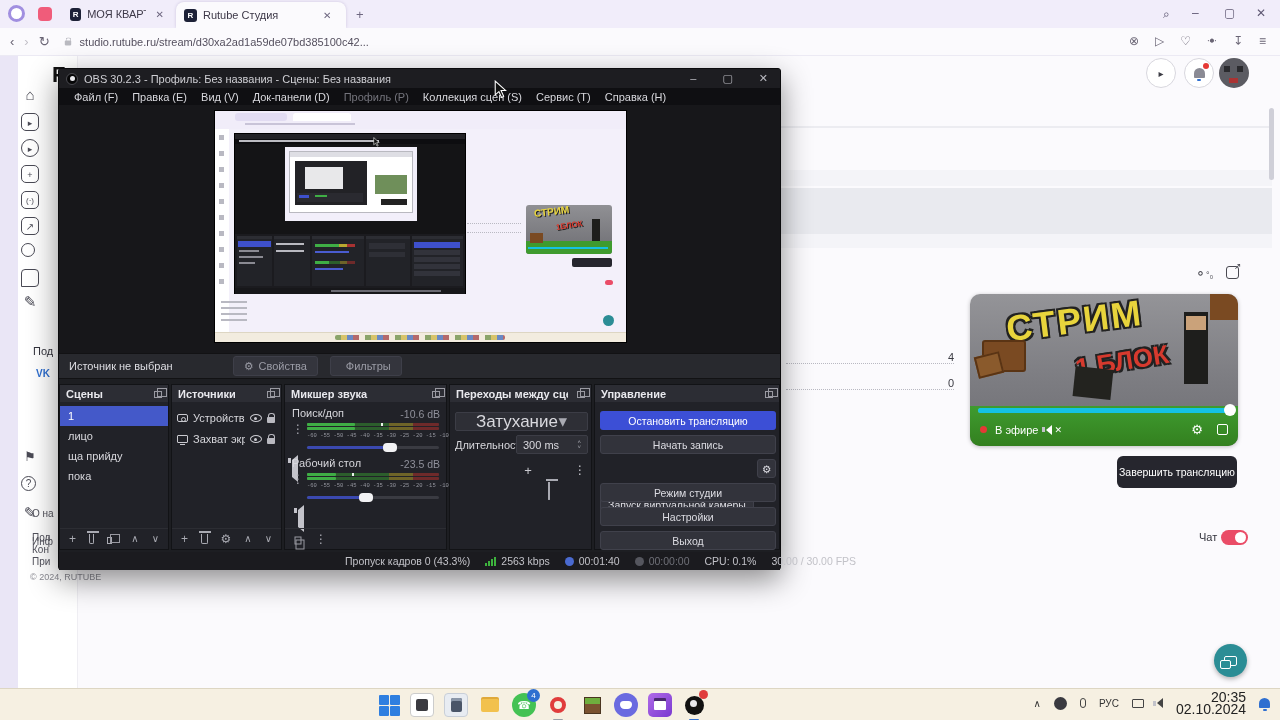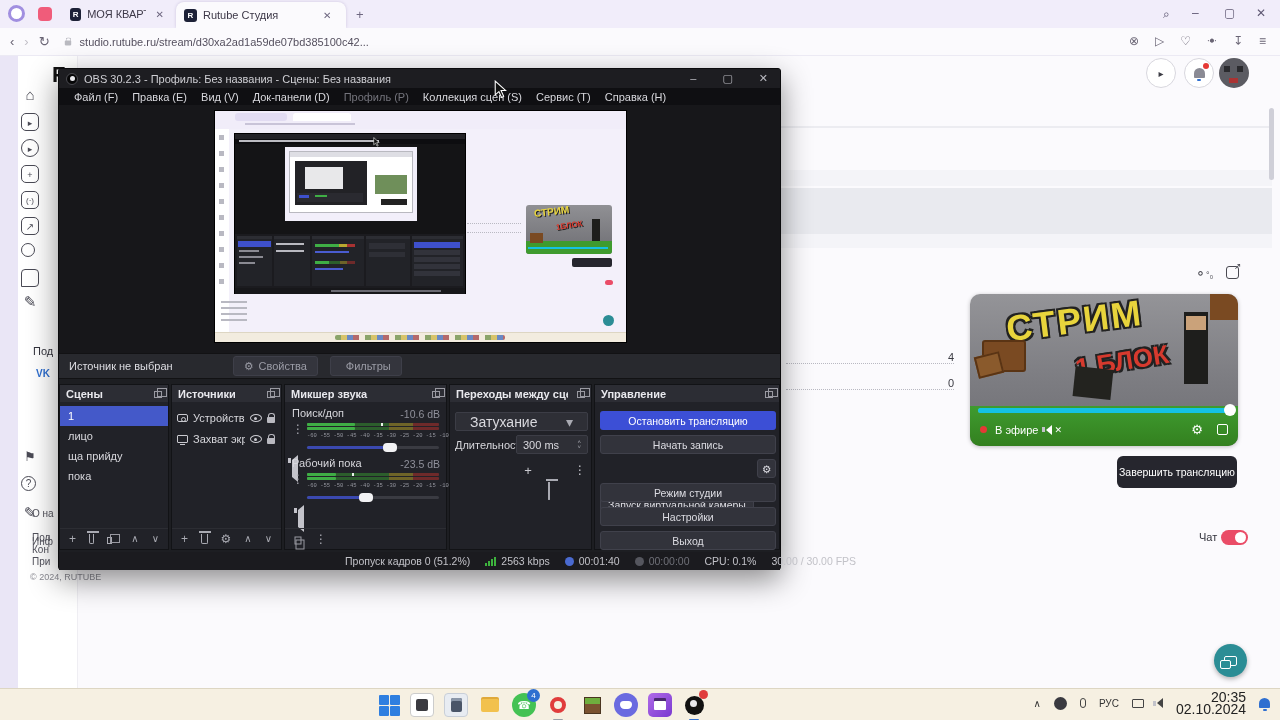--- a/index.html
+++ b/index.html
@@ -94,21 +94,21 @@
   .meter-bg{ position:absolute; height:3px; background:linear-gradient(90deg,#2c5e2c 0 62%,#6e6428 62% 80%,#6e2a2a 80% 100%); border-radius:1px;}
   .meter-fill{ position:absolute; height:3px; border-radius:1px;}
   .peak{ position:absolute; top:0; width:2px; height:3px; background:#e8f2e8;}
   .ruler{ position:absolute; font-family:"Liberation Mono","DejaVu Sans Mono",monospace; font-size:5.5px; color:#94959e; white-space:nowrap;}
   .i-speaker{ width:0; height:0; border:5px solid transparent; border-right:6px solid #c3c3ca; border-left:none; position:relative;}
   .i-speaker::before{ content:""; position:absolute; left:-4px; top:-2.5px; width:3px; height:5px; background:#c3c3ca;}
   .vol-track{ position:absolute; height:3px; background:#3a3b42; border-radius:2px;}
   .vol-fill{ position:absolute; height:3px; border-radius:2px; opacity:.75;}
   .vol-knob{ position:absolute; top:-3px; width:14px; height:9px; border-radius:4px; background:#f2f2f4; transform:translateX(-50%);}
   .dropdown{ position:absolute; background:#2e2f36; border:1px solid #3c3d46; border-radius:2px; color:#d9d9de;
-    font-size:14px; display:flex; align-items:center; padding:0 14px;text-align:center;}
+    font-size:17px; display:flex; align-items:center; padding:0 20px;text-align:center;}
   .spin{ position:absolute; background:#2e2f36; border:1px solid #3c3d46; border-radius:2px; color:#d9d9de; font-size:11px;
     display:flex; align-items:center; padding:0 6px;}
   .obs-ctl-btn{ position:absolute; left:5px; width:176px; height:19px; background:#32333b; border:1px solid #40414b;
     border-radius:3px; color:#dcdce2; font-size:10.5px; display:flex; align-items:center; justify-content:center;}
   .statusbar{ left:0; top:483px; width:721px; height:18px; background:#1b1b1f; display:flex; align-items:center; gap:15px;
     padding-left:286px; font-size:10.5px; color:#c2c2c8;}
   .sb-item{ display:flex; align-items:center; gap:5px; white-space:nowrap;}
   .i-signal{ display:flex; align-items:flex-end; gap:1px;}
   .i-signal i{ width:2px; background:#3db33d; display:block;}
   .dim-txt{ color:#6f7078;}
@@ -458,21 +458,21 @@
         <div class="meter-bg" style="left:22px;top:42px;width:132px;">
           <div class="meter-fill" style="width: 36%; background-color: rgb(63, 174, 69);"></div>
         </div>
         <span class="ruler" style="left:22px;top:47px;">-60 -55 -50 -45 -40 -35 -30 -25 -20 -15 -10 -5 0</span>
         <span class="abs i-speaker" style="left:7px;top:58px;"></span>
         <div class="vol-track" style="left:22px;top:61px;width:132px;">
           <div class="vol-fill" style="width: 63%; background-color: rgb(60, 79, 214);"></div>
           <div class="vol-knob" style="left: 63%;"></div>
         </div>
         
-        <span class="abs mx-name" style="left:7px;top:72px;">Рабочий пока</span>
+        <span class="abs mx-name" style="left:7px;top:72px;">Рабочий стол</span>
         <span class="abs mx-db" style="right:6px;top:73px;">-23.5 dB</span>
         <span class="abs pt-ic" style="left:7px;top:88px;color:#a9aab2;">⋮</span>
         <div class="meter-bg" style="left:22px;top:88px;width:132px;">
           <div class="meter-fill" style="width: 22%; background-color: rgb(63, 174, 69);"></div>
           <span class="peak" style="left: 34%;"></span>
         </div>
         <div class="meter-bg" style="left:22px;top:92px;width:132px;">
           <div class="meter-fill" style="width: 22%; background-color: rgb(63, 174, 69);"></div>
         </div>
         <span class="ruler" style="left:22px;top:97px;">-60 -55 -50 -45 -40 -35 -30 -25 -20 -15 -10 -5 0</span>
@@ -533,21 +533,21 @@
             <span>Настройки</span>
           </div>
         <div class="obs-ctl-btn" style="top:146px;">
             <span>Выход</span>
           </div>
       </div>
     </div>
 
     <div class="abs statusbar">
       <span class="sb-item">
-          <span>Пропуск кадров 0 (51.2%)</span>
+          <span>Пропуск кадров 0 (43.3%)</span>
         </span>
       <span class="sb-item">
         <span class="i-signal">
             <i style="height:3px;"></i>
             <i style="height:5px;"></i>
             <i style="height:7px;"></i>
             <i style="height:9px;"></i>
           </span>
         <span>2563 kbps</span>
       </span>

